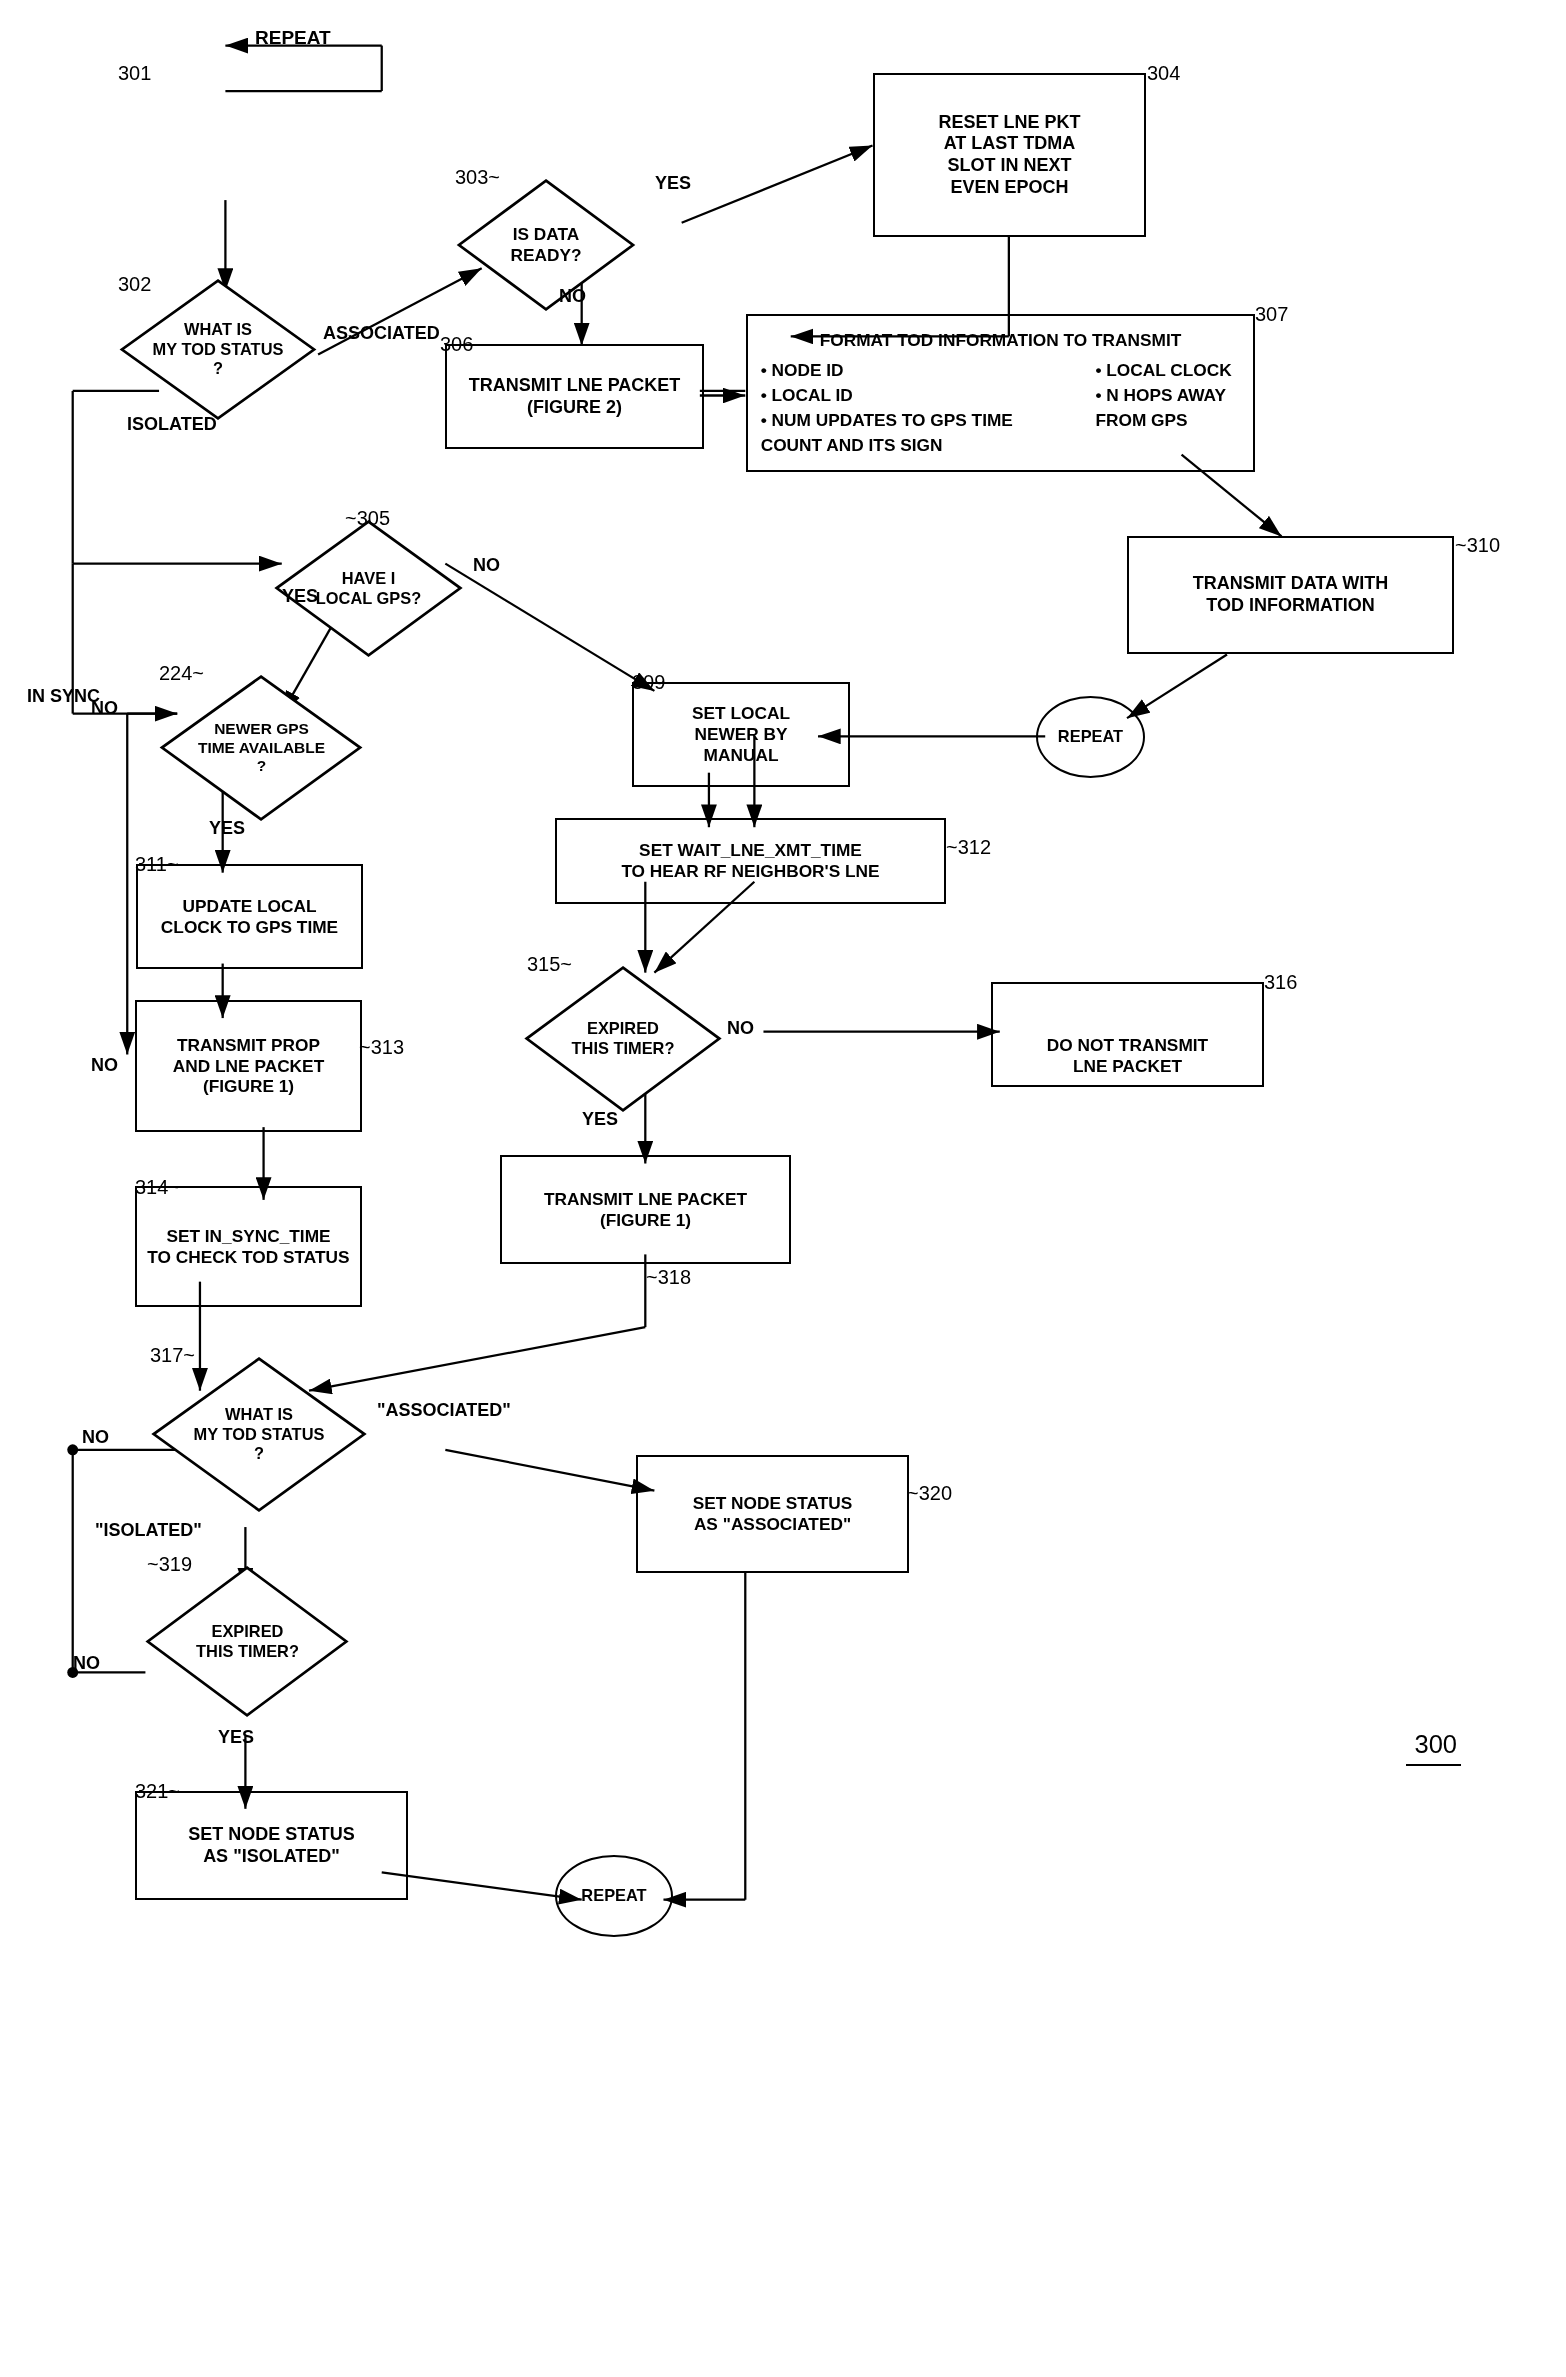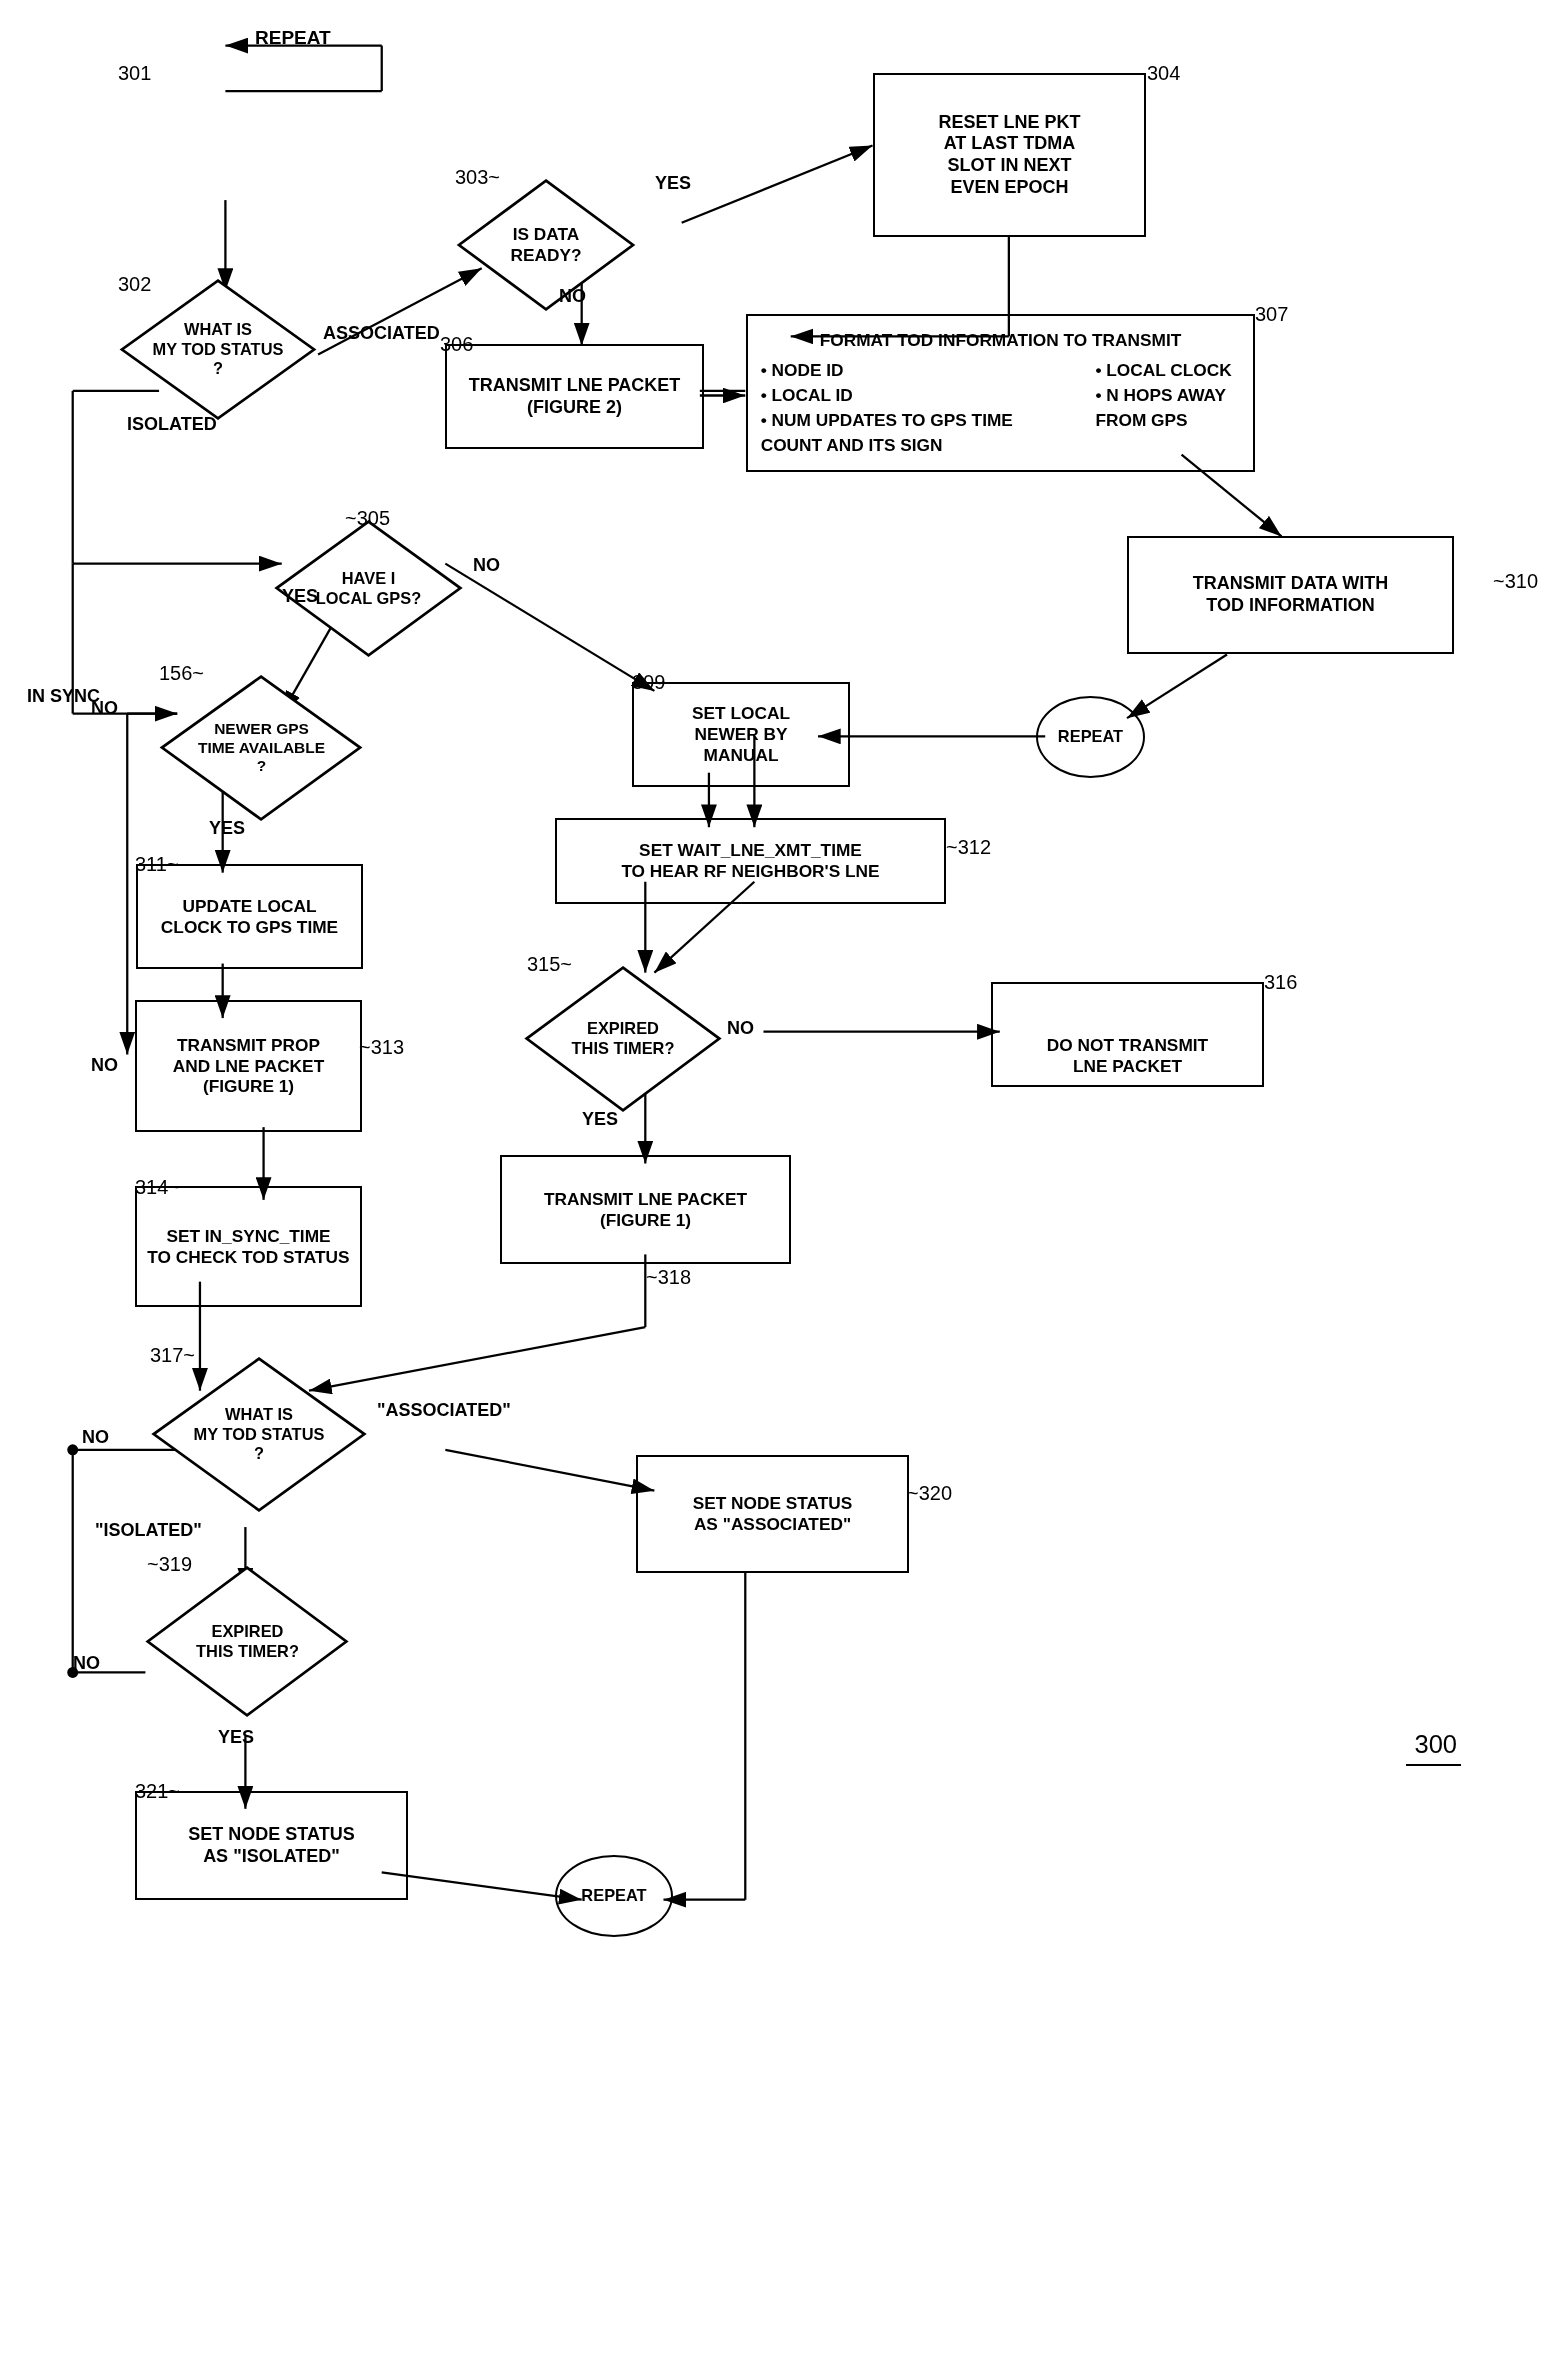--- a/index.html
+++ b/index.html
@@ -248,21 +248,21 @@
         </div>
       </div>
     </div>
   </div>
   <div class="ref-num" style="left:1255px; top:303px;">307</div>
 
   <div class="flow-elem rectangle" style="left:1127px; top:536px; width:327px; height:118px;">
     <span style="font-size:18px; white-space:pre-line; text-align:center;">TRANSMIT DATA WITH
 TOD INFORMATION</span>
   </div>
-  <div class="ref-num" style="left:1455px; top:570px;margin-left:38px;">~310</div>
+  <div class="ref-num" style="left:1455px; top:534px;">~310</div>
 
   <div class="flow-elem ellipse" style="left:1036px; top:696px; width:109px; height:82px;">
     <span style="font-size:16.4px; font-weight:bold;">REPEAT</span>
   </div>
 
   <div class="diamond-wrap" style="left:273px; top:518px; width:191px; height:141px;">
     <div class="diamond">
       <svg viewBox="0 0 210 155">
           <polygon points="105,4 206,77 105,151 4,77" fill="white" stroke="black" stroke-width="3"></polygon>
         </svg>
@@ -286,21 +286,21 @@
   <div class="diamond-wrap" style="left:159px; top:673px; width:205px; height:150px;">
     <div class="diamond">
       <svg viewBox="0 0 225 165">
           <polygon points="112,4 221,82 112,161 3,82" fill="white" stroke="black" stroke-width="3"></polygon>
         </svg>
       <div class="diamond-text" style="font-size:15.5px; white-space:pre-line;">NEWER GPS
 TIME AVAILABLE
 ?</div>
     </div>
   </div>
-  <div class="ref-num" style="left:159px; top:662px;">156~</div>
+  <div class="ref-num" style="left:159px; top:662px;">224~</div>
 
   <div class="label" style="left:209px; top:818px; font-size:18px;">YES</div>
 
   <div class="label" style="left:91px; top:698px; font-size:18px;">NO</div>
 
   <div class="flow-elem rectangle" style="left:136px; top:864px; width:227px; height:105px;">
     <span style="font-size:17.3px; white-space:pre-line; text-align:center;">UPDATE LOCAL
 CLOCK TO GPS TIME</span>
   </div>
   <div class="ref-num" style="left:135px; top:853px;">311~</div>

